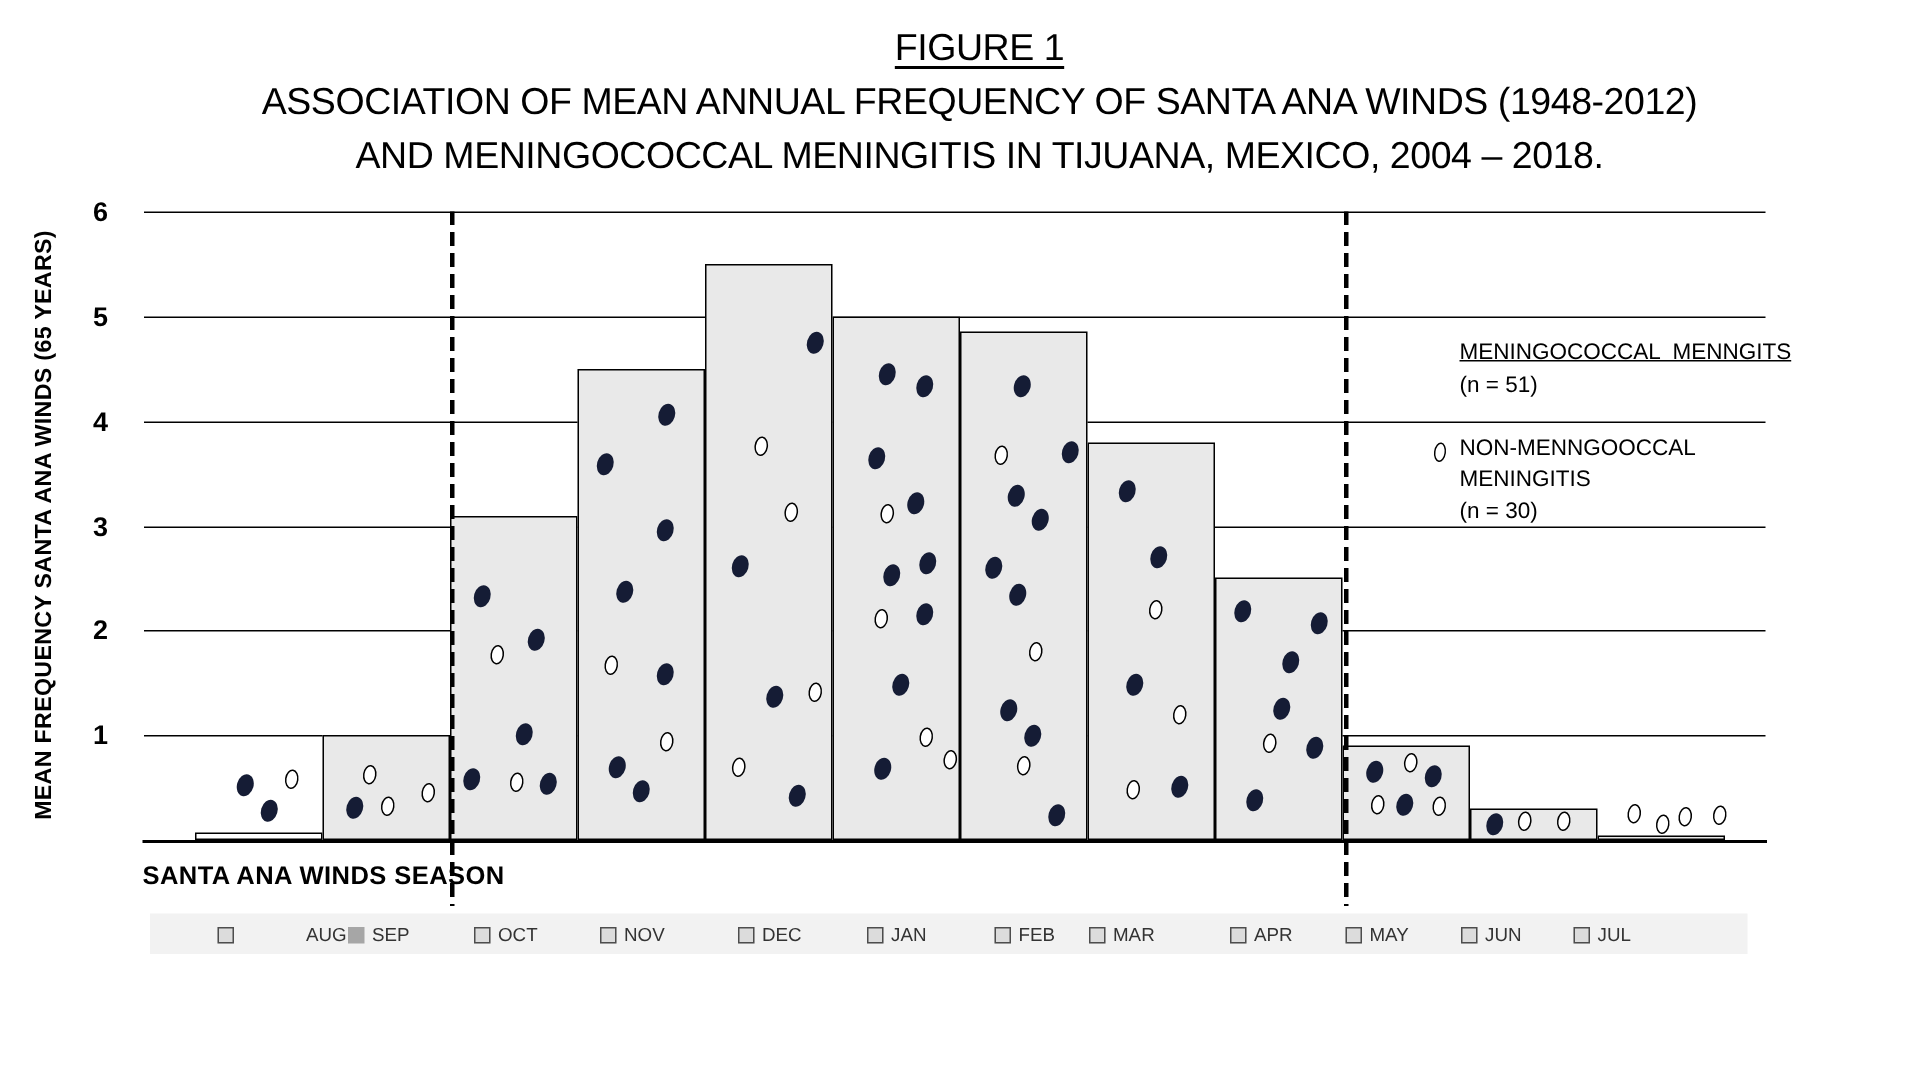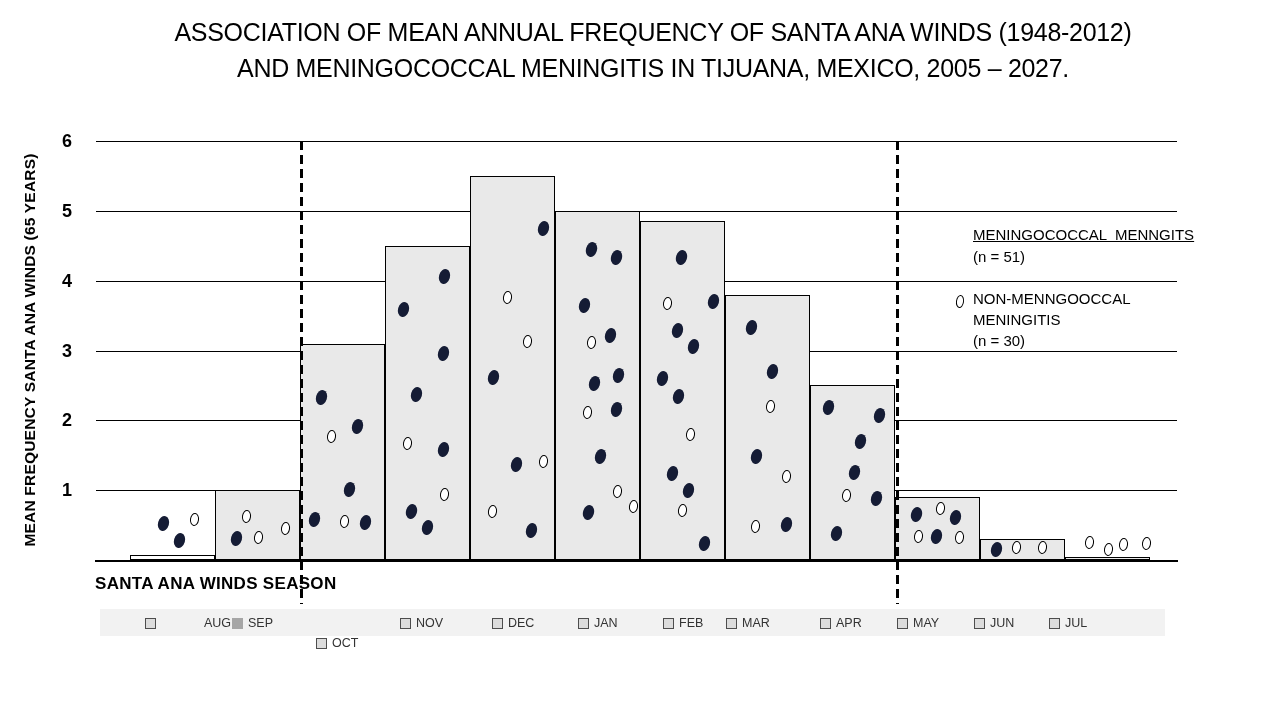--- a/index.html
+++ b/index.html
@@ -37,22 +37,23 @@
   .month-swatch{width:11px;height:11px;box-sizing:border-box;}
   .month-swatch.outlined{background:#dcdcdc;border:1.4px solid #4d4d4d;}
   .month-swatch.solid{background:#a6a6a6;border:none;}
 </style>
 </head>
 <body>
 
 <div id="stage">
 
   <div class="abs" id="titles">
+    <div><span id="figure-label">FIGURE 1</span></div>
     <div>ASSOCIATION OF MEAN ANNUAL FREQUENCY OF SANTA ANA WINDS (1948-2012)</div>
-    <div>AND MENINGOCOCCAL MENINGITIS IN TIJUANA, MEXICO, 2005 – 2027.</div>
+    <div>AND MENINGOCOCCAL MENINGITIS IN TIJUANA, MEXICO, 2004 – 2018.</div>
   </div>
 
   <div class="abs" id="y-axis-title">MEAN FREQUENCY SANTA ANA WINDS (65 YEARS)</div>
 
   <div id="grid-layer"></div>
   <div id="ytick-layer"></div>
   <div id="bar-layer"></div>
   <div id="dash-layer"></div>
   <div id="dot-layer"></div>
 
@@ -181,21 +182,21 @@
     <div class="abs dot-open" style="left: 1119px; top: 538px;"></div>
     <div class="abs dot-open" style="left: 1142px; top: 537px;"></div>
     <div class="abs month-item" style="left: 145px; gap: 48px;">
       <span class="month-swatch outlined"></span>
       <span>AUG</span>
     </div>
     <div class="abs month-item" style="left: 232px;">
       <span class="month-swatch solid"></span>
       <span>SEP</span>
     </div>
-    <div class="abs month-item" style="left: 316px; margin-top: 20px;">
+    <div class="abs month-item" style="left: 316px;">
       <span class="month-swatch outlined"></span>
       <span>OCT</span>
     </div>
     <div class="abs month-item" style="left: 400px;">
       <span class="month-swatch outlined"></span>
       <span>NOV</span>
     </div>
     <div class="abs month-item" style="left: 492px;">
       <span class="month-swatch outlined"></span>
       <span>DEC</span>

